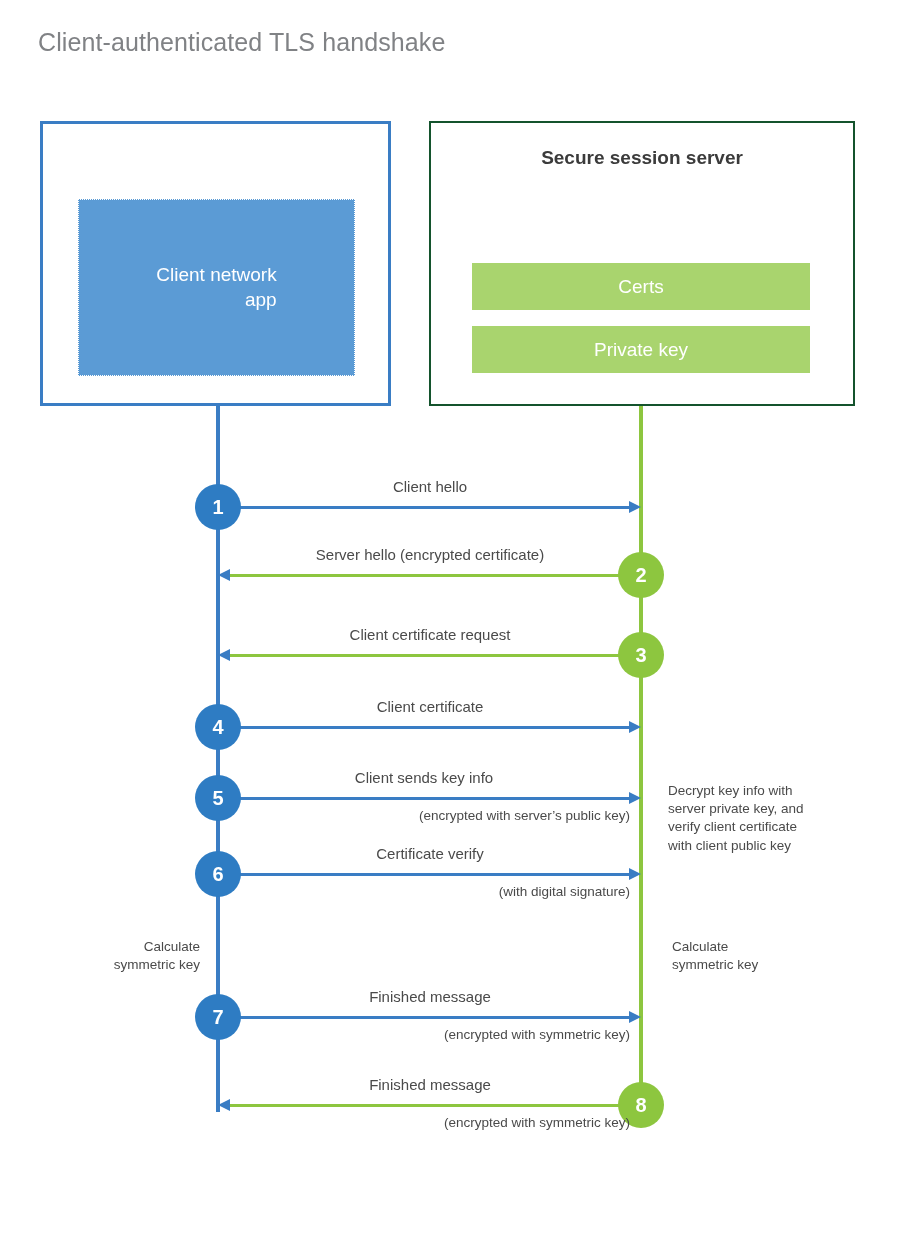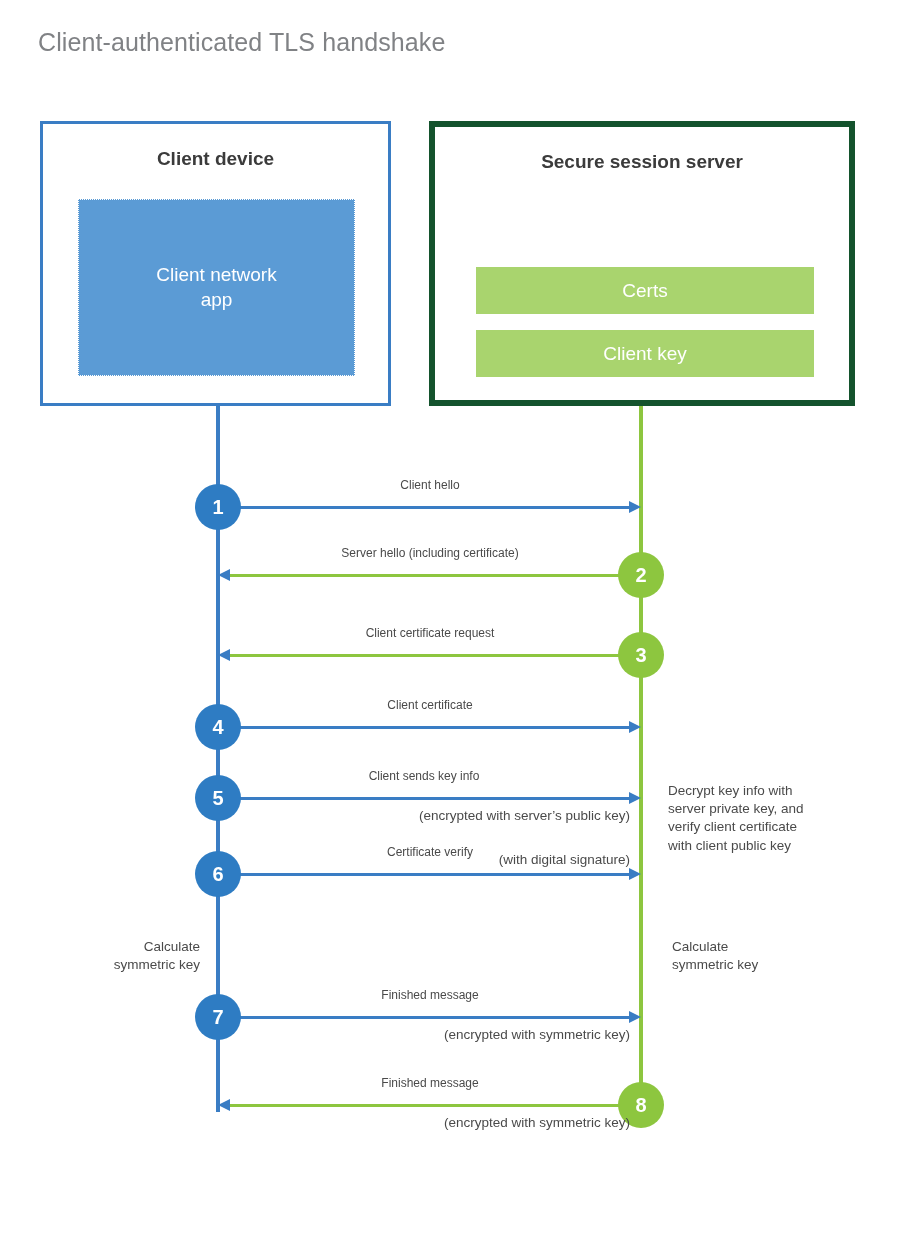--- a/index.html
+++ b/index.html
@@ -43,21 +43,21 @@
     top: 121px;
     width: 351px;
     height: 285px;
     border: 3px solid #3a7dc4;
   }
   #server-box {
     left: 429px;
     top: 121px;
     width: 426px;
     height: 285px;
-    border: 6px solid #14532d;
+    border: 2px solid #14532d;
   }
   .participant-title {
     position: absolute;
     left: 0;
     right: 0;
     top: 24px;
     text-align: center;
     font-size: 19px;
     font-weight: bold;
     color: #3b3b3b;
@@ -69,21 +69,21 @@
     left: 35px;
     top: 75px;
     width: 277px;
     height: 177px;
     background: #5b9bd5;
     border: 1px dotted #ffffff;
     box-sizing: border-box;
     display: flex;
     align-items: center;
     justify-content: center;
-    text-align: center;
+    text-align: right;
     color: #ffffff;
     font-size: 19px;
     line-height: 1.3;
     white-space: pre-line;
   }
 
   
   .server-bar {
     position: absolute;
     left: 41px;
@@ -155,21 +155,21 @@
     color: #ffffff;
     font-size: 20px;
     font-weight: bold;
   }
   .step-circle.blue { background: #2e7cc3; }
   .step-circle.green { background: #8dc63f; }
 
   .step-label {
     position: absolute;
     text-align: center;
-    font-size: 12px;
+    font-size: 15px;
     color: #4a4a4a;
     white-space: nowrap;
   }
   .step-sublabel {
     position: absolute;
     text-align: right;
     font-size: 13.5px;
     color: #4a4a4a;
     white-space: nowrap;
   }
@@ -202,45 +202,44 @@
   }
 </style>
 </head>
 <body>
 
 <div id="canvas">
 
   <div id="page-title">Client-authenticated TLS handshake</div>
 
   <div id="client-box" class="participant-box">
-    <div class="participant-title">Client device</div>
     <div id="client-app">Client network
 app</div>
   </div>
 
   <div id="server-box" class="participant-box">
     <div class="participant-title">Secure session server</div>
     <div id="server-bar-1" class="server-bar">Certs</div>
-    <div id="server-bar-2" class="server-bar">Client key</div>
+    <div id="server-bar-2" class="server-bar">Private key</div>
   </div>
 
   <div id="client-lifeline" class="lifeline"></div>
   <div id="server-lifeline" class="lifeline"></div>
 
   <div id="steps-layer">
       <div class="step-arrow blue" style="left: 218px; width: 412px; top: 505.5px;">
         <div class="arrow-head right"></div>
       </div>
       <div class="step-circle blue" style="left: 195px; top: 484px;">1</div>
       <div class="step-label" style="left: 230px; width: 400px; top: 478px;">Client hello</div>
       <div class="step-arrow green" style="left: 229px; width: 412px; top: 573.5px;">
         <div class="arrow-head left blue-head"></div>
       </div>
       <div class="step-circle green" style="left: 618px; top: 552px;">2</div>
-      <div class="step-label" style="left: 230px; width: 400px; top: 546px;">Server hello (including certificate)</div>
+      <div class="step-label" style="left: 230px; width: 400px; top: 546px;">Server hello (encrypted certificate)</div>
       <div class="step-arrow green" style="left: 229px; width: 412px; top: 653.5px;">
         <div class="arrow-head left blue-head"></div>
       </div>
       <div class="step-circle green" style="left: 618px; top: 632px;">3</div>
       <div class="step-label" style="left: 230px; width: 400px; top: 626px;">Client certificate request</div>
       <div class="step-arrow blue" style="left: 218px; width: 412px; top: 725.5px;">
         <div class="arrow-head right"></div>
       </div>
       <div class="step-circle blue" style="left: 195px; top: 704px;">4</div>
       <div class="step-label" style="left: 230px; width: 400px; top: 698px;">Client certificate</div>
@@ -248,21 +247,21 @@
         <div class="arrow-head right"></div>
       </div>
       <div class="step-circle blue" style="left: 195px; top: 775px;">5</div>
       <div class="step-label" style="left: 224px; width: 400px; top: 769px;">Client sends key info</div>
       <div class="step-sublabel" style="left: 230px; width: 400px; top: 808px;">(encrypted with server’s public key)</div>
       <div class="step-arrow blue" style="left: 218px; width: 412px; top: 872.5px;">
         <div class="arrow-head right"></div>
       </div>
       <div class="step-circle blue" style="left: 195px; top: 851px;">6</div>
       <div class="step-label" style="left: 230px; width: 400px; top: 845px;">Certificate verify</div>
-      <div class="step-sublabel" style="left: 230px; width: 400px; top: 852px;">(with digital signature)</div>
+      <div class="step-sublabel" style="left: 230px; width: 400px; top: 884px;">(with digital signature)</div>
       <div class="step-arrow blue" style="left: 218px; width: 412px; top: 1015.5px;">
         <div class="arrow-head right"></div>
       </div>
       <div class="step-circle blue" style="left: 195px; top: 994px;">7</div>
       <div class="step-label" style="left: 230px; width: 400px; top: 988px;">Finished message</div>
       <div class="step-sublabel" style="left: 230px; width: 400px; top: 1027px;">(encrypted with symmetric key)</div>
       <div class="step-arrow green" style="left: 229px; width: 412px; top: 1103.5px;">
         <div class="arrow-head left blue-head"></div>
       </div>
       <div class="step-circle green" style="left: 618px; top: 1082px;">8</div>

